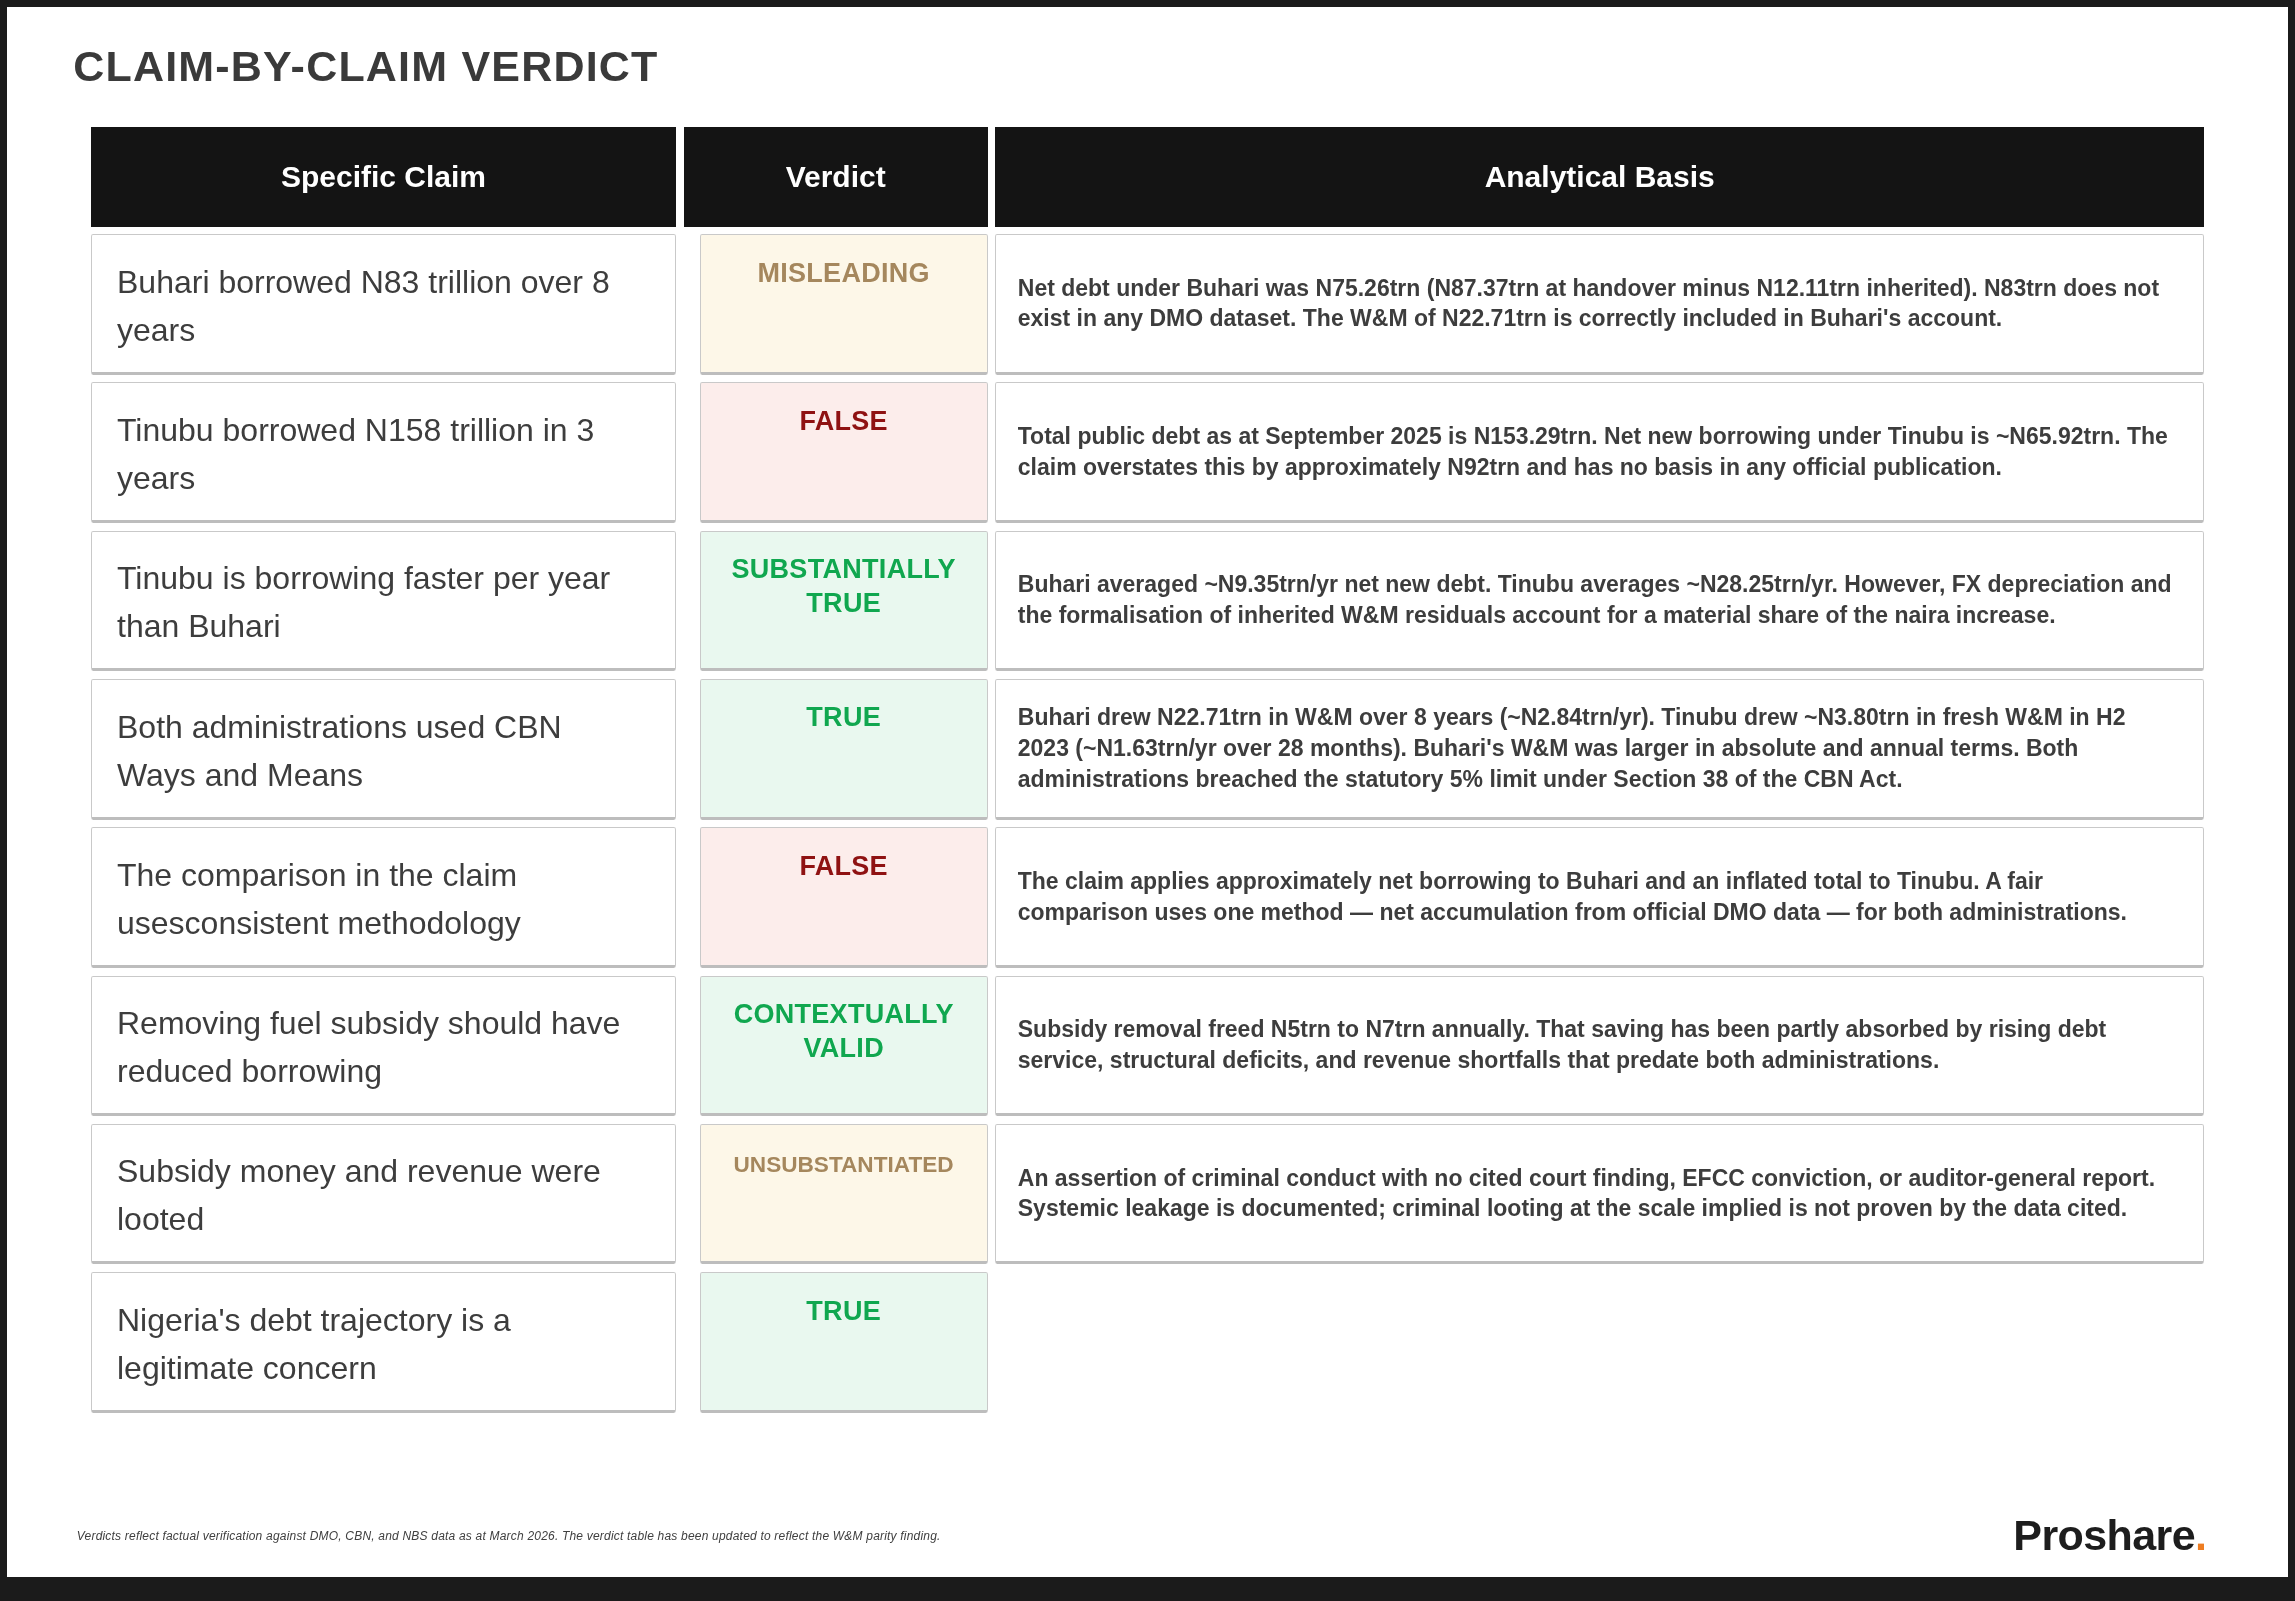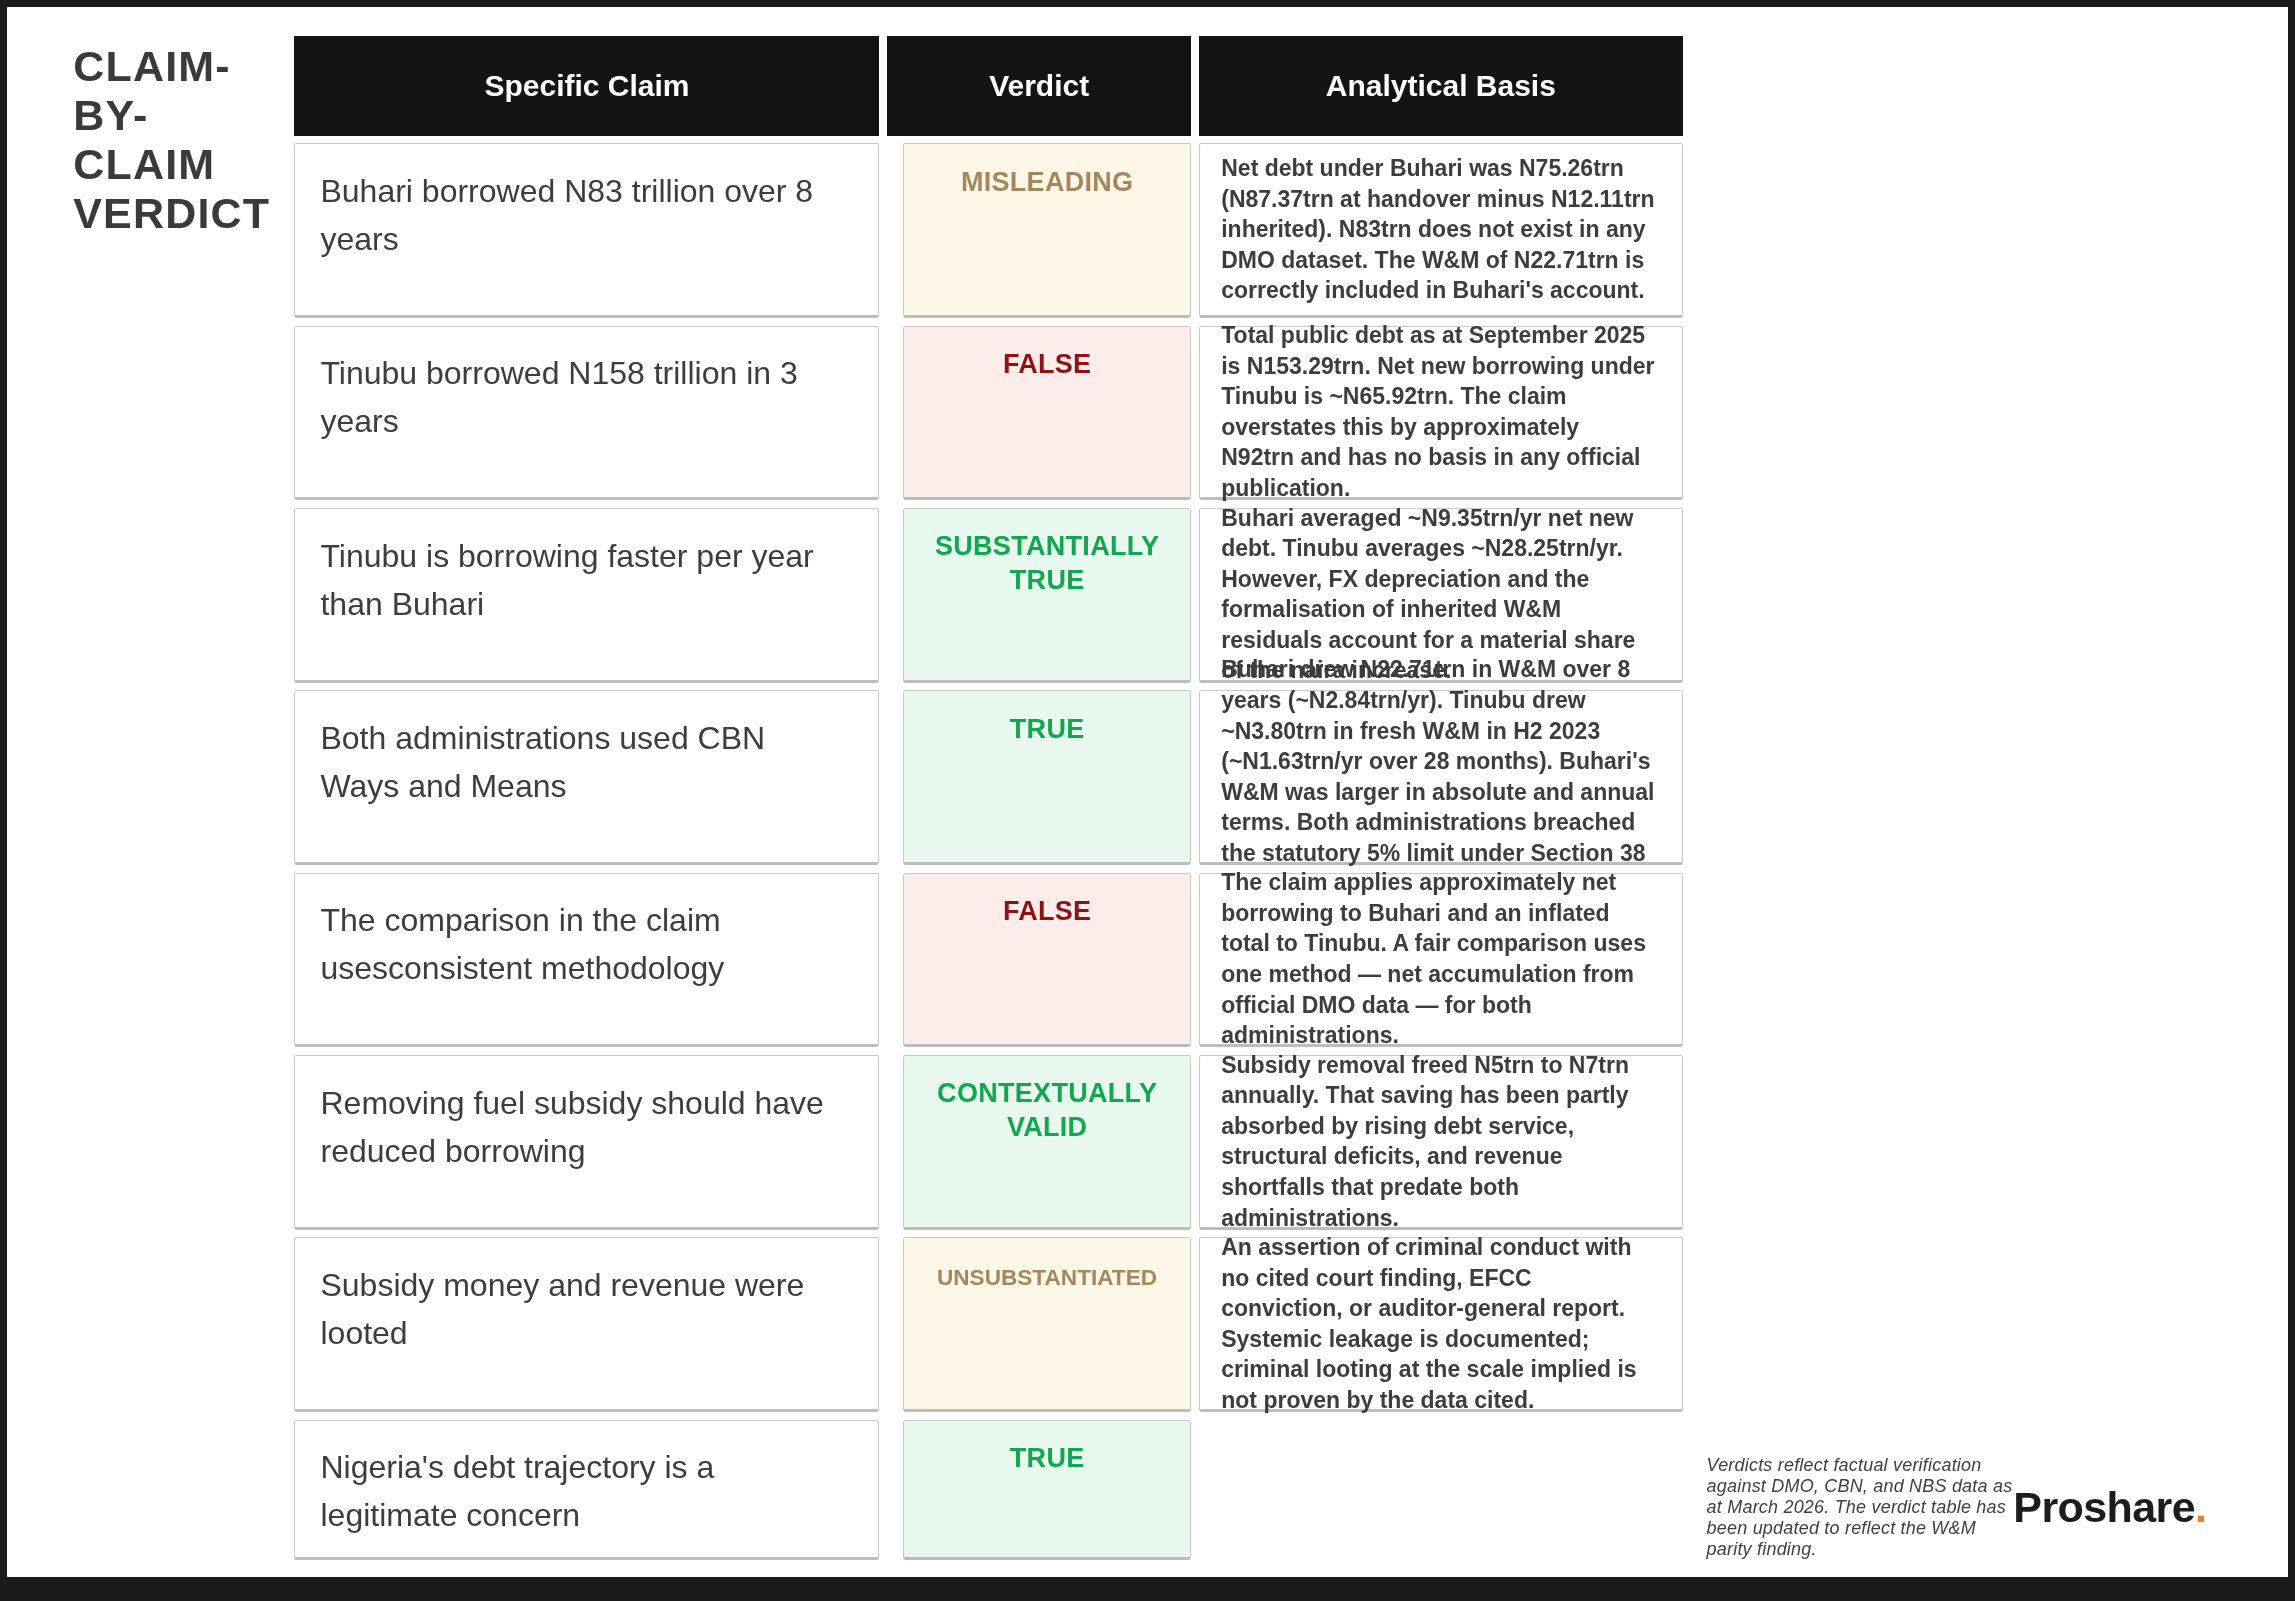--- a/index.html
+++ b/index.html
@@ -8,21 +8,21 @@
     font-family: "Liberation Sans", sans-serif;
     width: 2295px;
   }
   .frame {
     width: 2295px;
     height: 1602px;
     border: 7.1px solid #1b1b1b;
     border-bottom-width: 25px;
     background: #ffffff;
     display: flex;
-    flex-direction: row;
+    flex-direction: column;
     padding: 28.5px 65px 16.6px 65px;
   }
   .page-title {
     font-size: 43px;
     font-weight: 700;
     letter-spacing: 1.2px;
     color: #3a3a3a;
     margin: 6px 0 36px 1.2px;
   }
   .table {
@@ -77,21 +77,21 @@
     font-weight: bold;
   }
   .footer {
     margin-top: auto;
     display: flex;
     align-items: center;
     justify-content: space-between;
     padding: 12px 2.4px 0 4.8px;
   }
   .footer-note {
-    font-size: 18px;
+    font-size: 12px;
     font-style: italic;
     color: #404040;
     letter-spacing: 0.2px;
   }
   .brand {
     font-size: 43px;
     font-weight: 800;
     color: #1d1d1d;
     letter-spacing: -0.6px;
     white-space: nowrap;

